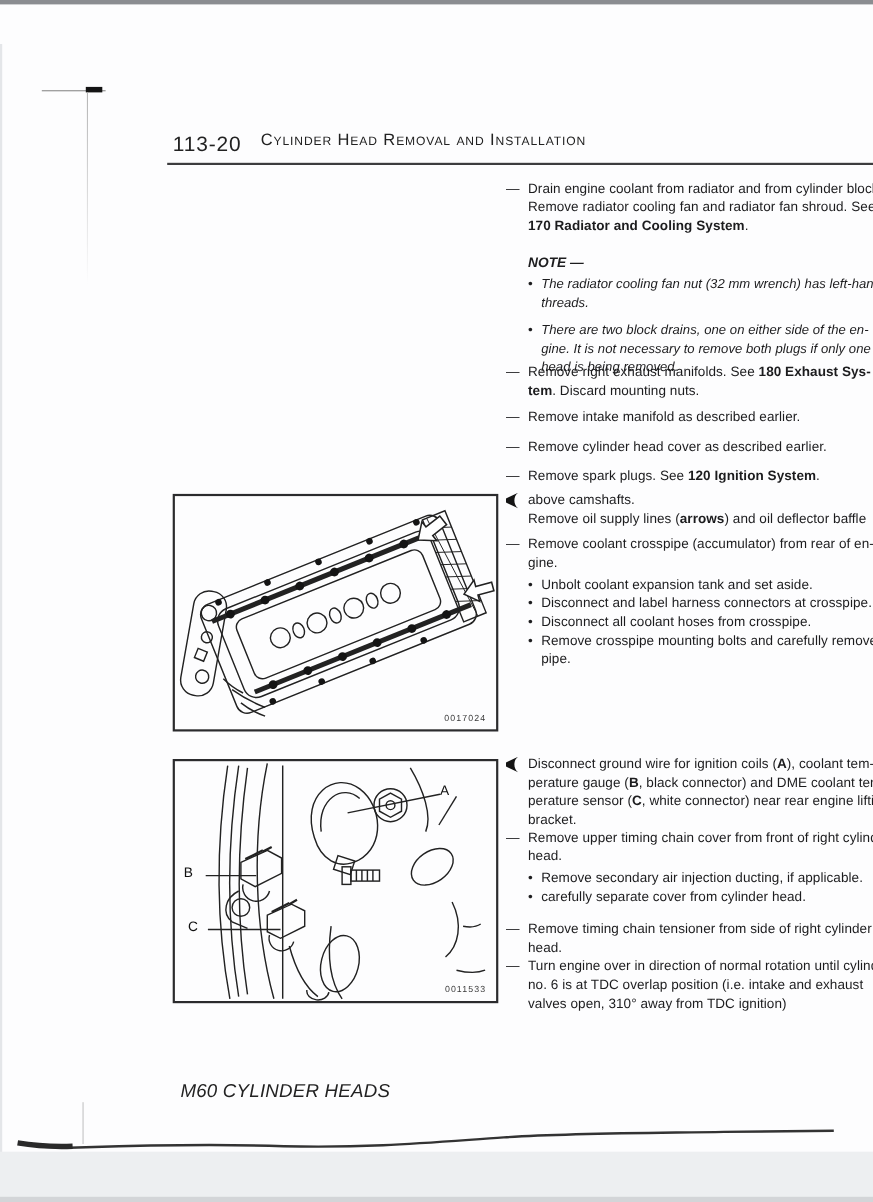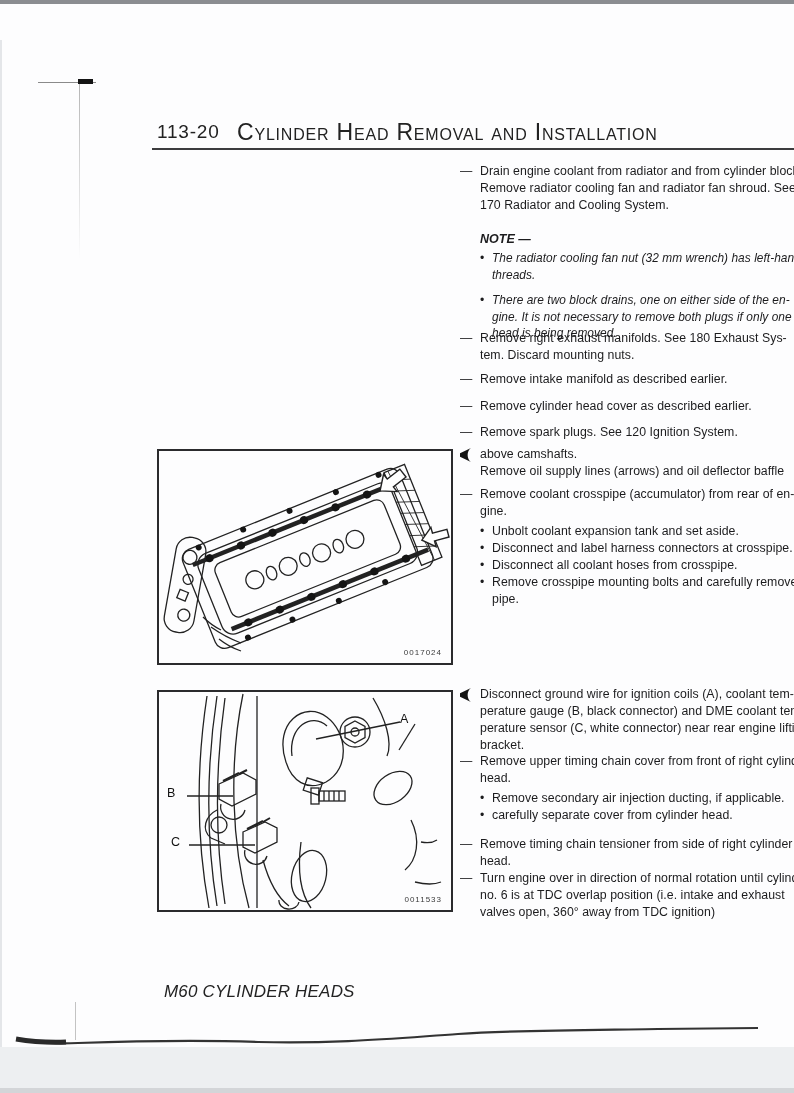--- a/index.html
+++ b/index.html
@@ -11,31 +11,31 @@
   .tl-line{position:absolute;left:38px;top:82px;width:58px;height:1px;background:#8a8a8a;}
   .tl-dash{position:absolute;left:78px;top:79px;width:15px;height:5px;background:#141414;}
   .tl-vert{position:absolute;left:79px;top:84px;width:1px;height:175px;
            background:linear-gradient(#b5b5b5,rgba(255,255,255,0));}
   .bottom-line{position:absolute;left:0;top:1024px;}
   .bl-vert{position:absolute;left:75px;top:1002px;width:1px;height:38px;background:#c3c3c3;}
   .bottom-area{position:absolute;left:0;top:1047px;width:794px;height:46px;background:#edeff1;}
   .bottom-edge{position:absolute;left:0;bottom:0;width:794px;height:5px;background:#d3d5d8;}
   
   .hdr-num{position:absolute;left:157px;top:121px;font-size:19px;letter-spacing:0.8px;color:#222;}
-  .hdr-title{position:absolute;left:237px;top:119px;font-size:23px;font-variant:small-caps;
+  .hdr-title{position:absolute;left:237px;top:119px;font-size:15px;font-variant:small-caps;
              letter-spacing:0.8px;color:#222;}
   .hdr-rule{position:absolute;left:152px;top:148px;width:642px;height:2px;background:#3c3c3e;}
   
   .col{position:absolute;left:460px;top:0;width:334px;height:945px;overflow:hidden;}
   .item{position:absolute;left:0;display:flex;}
   .marker{flex:0 0 20px;font-size:12.3px;line-height:17px;position:relative;}
   .marker svg{position:absolute;left:-5px;top:1px;}
   .content{min-width:0;}
   .line{height:17px;line-height:17px;font-size:12.3px;white-space:nowrap;letter-spacing:0.05px;}
-  .b{font-weight:normal;}
+  .b{font-weight:bold;}
   .subs{margin-top:3px;}
   .brow{display:flex;}
   .brow .dot{flex:0 0 12px;font-size:12.3px;line-height:17px;}
   .note .note-heading{font-weight:bold;font-style:italic;font-size:12.5px;height:19px;line-height:17px;}
   .note .line{font-style:italic;font-size:11.9px;height:16.5px;line-height:16.5px;}
   .note .brow{margin-bottom:9px;}
   .note .dot{line-height:16.5px;}
   
   .figure{position:absolute;border:2px solid #2b2b2d;background:#fdfdfe;}
   .fig1{left:157px;top:449px;width:292px;height:212px;}
@@ -221,21 +221,21 @@
             <div class="line"><span>head.</span></div>
           </div>
         </div>
       </div>
       <div class="item" style="top: 870px;">
         <span class="marker">—</span>
         <div class="content">
           <div>
             <div class="line"><span>Turn engine over in direction of normal rotation until cylinder</span></div>
             <div class="line"><span>no. 6 is at TDC overlap position (i.e. intake and exhaust</span></div>
-            <div class="line"><span>valves open, 360° away from TDC ignition)</span></div>
+            <div class="line"><span>valves open, 310° away from TDC ignition)</span></div>
           </div>
         </div>
       </div>
     </div>
 
   <div class="figure fig1">
     <svg width="292" height="212" viewBox="0 0 292 212">
       <g fill="none" stroke="#222" stroke-width="1.3">
         <g transform="rotate(10 26 140)">
           <rect x="10" y="86" width="30" height="96" rx="14"></rect>

